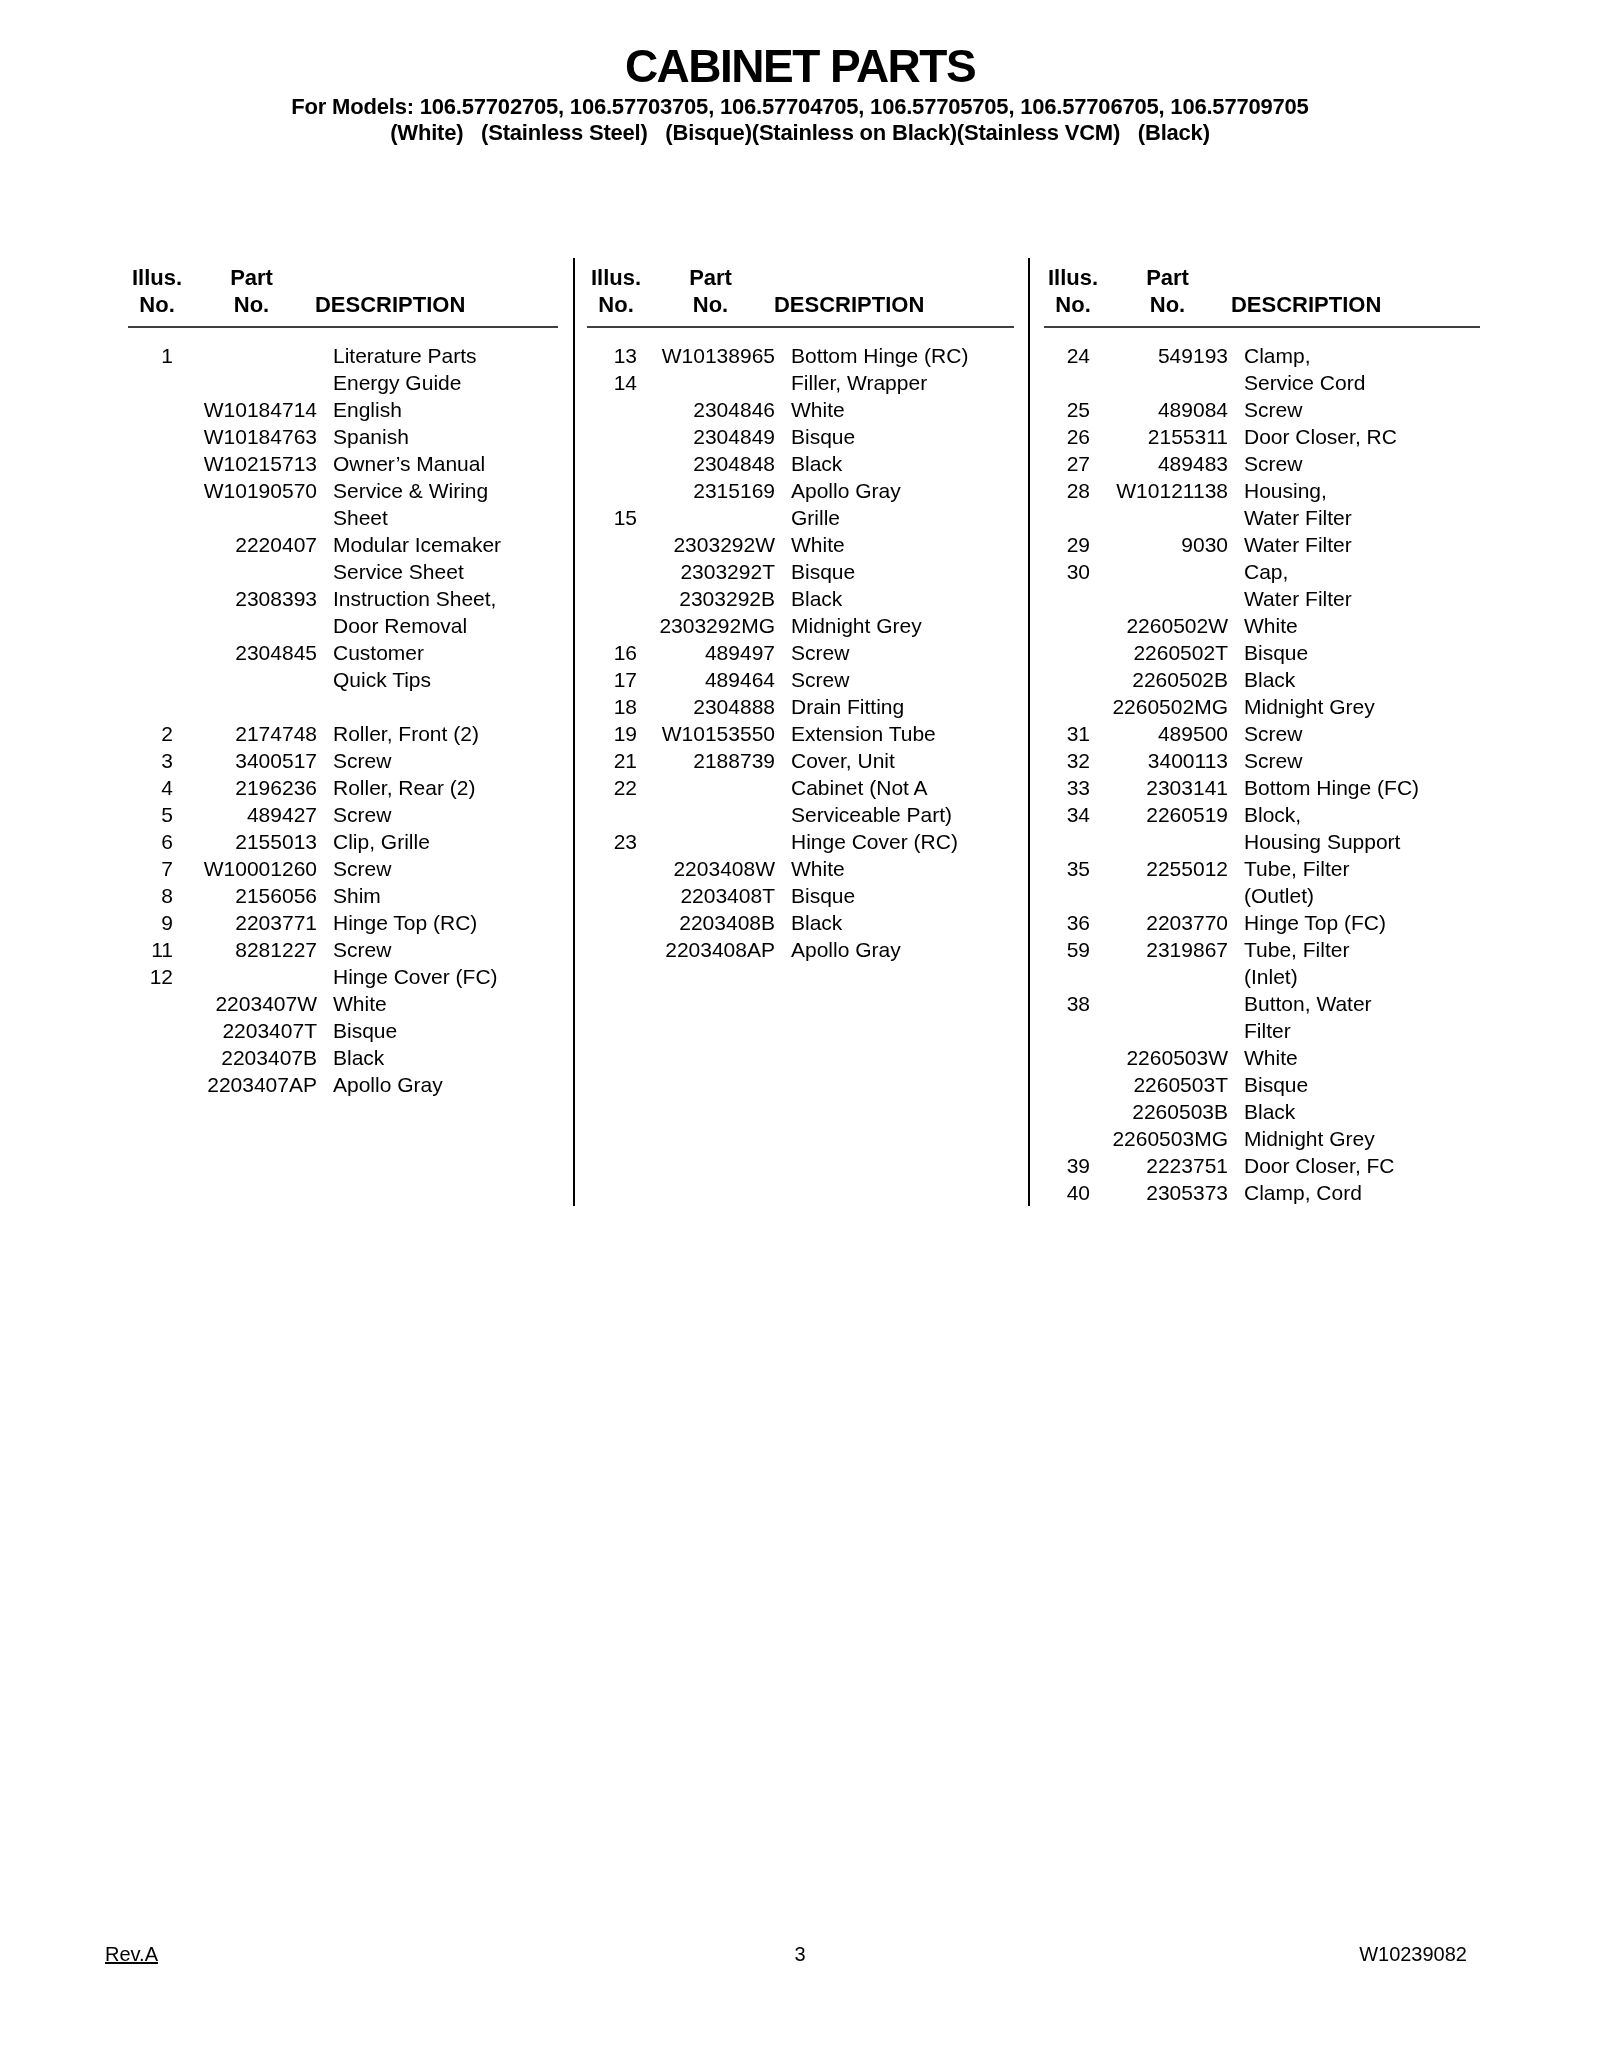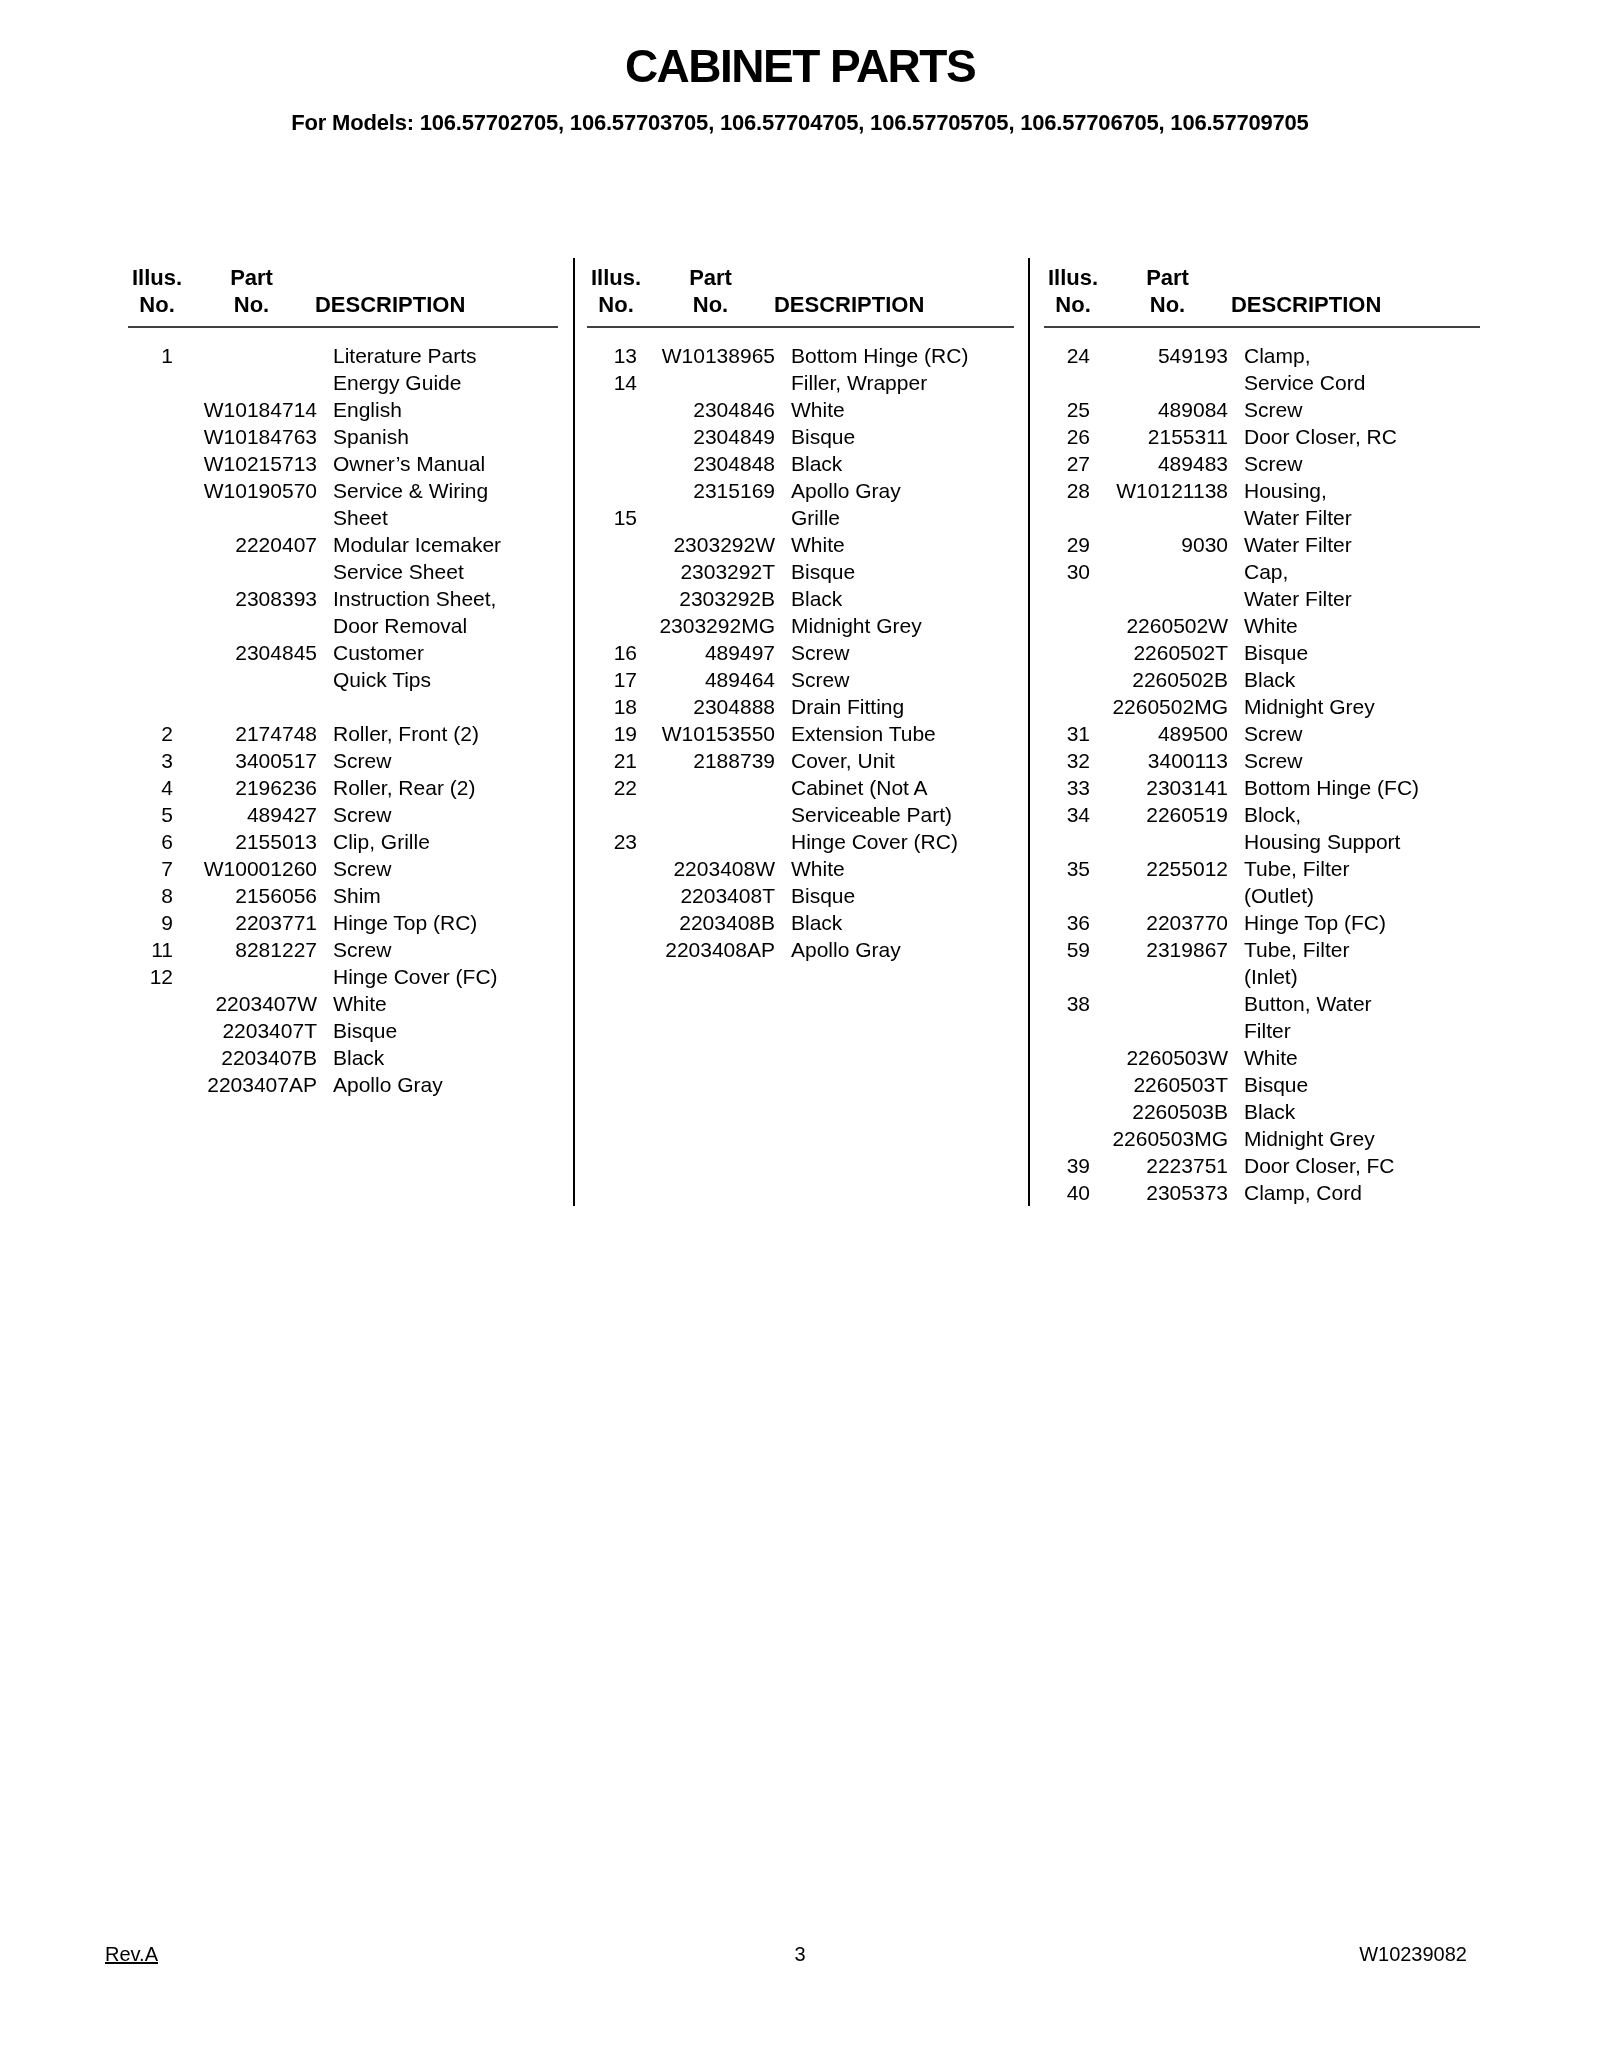--- a/index.html
+++ b/index.html
@@ -12,21 +12,21 @@
     font-family:"Liberation Sans", sans-serif;
     overflow:hidden;
   }
   
   .doc-header{
     position:absolute;top:42px;left:0;width:100%;
     text-align:center;
   }
   .doc-title{
     font-size:46px;font-weight:bold;letter-spacing:-1.5px;
-    line-height:48px;margin-bottom:20px;
+    line-height:48px;margin-bottom:4px;
   }
   .models-line{
     font-size:22px;font-weight:bold;letter-spacing:-0.2px;
     line-height:26px;white-space:pre;
   }
   .finishes-line{
     font-size:22px;font-weight:bold;letter-spacing:-0.2px;
     line-height:26px;white-space:pre;
   }
   
@@ -74,20 +74,21 @@
   .footer-doc{position:absolute;right:133px;top:0;}
 </style>
 </head>
 <body>
 
 <div class="page">
 
   <div class="doc-header">
     <div class="doc-title">CABINET PARTS</div>
     <div class="models-line">For Models: 106.57702705, 106.57703705, 106.57704705, 106.57705705, 106.57706705, 106.57709705</div>
+    <div class="finishes-line">(White)   (Stainless Steel)   (Bisque)(Stainless on Black)(Stainless VCM)   (Black)</div>
   </div>
 
   <div class="parts-table">
 
     <section class="col col-1">
       <header class="col-header">
         <div class="h-illus">
           <span>Illus.</span><br>
           <span>No.</span>
         </div>

